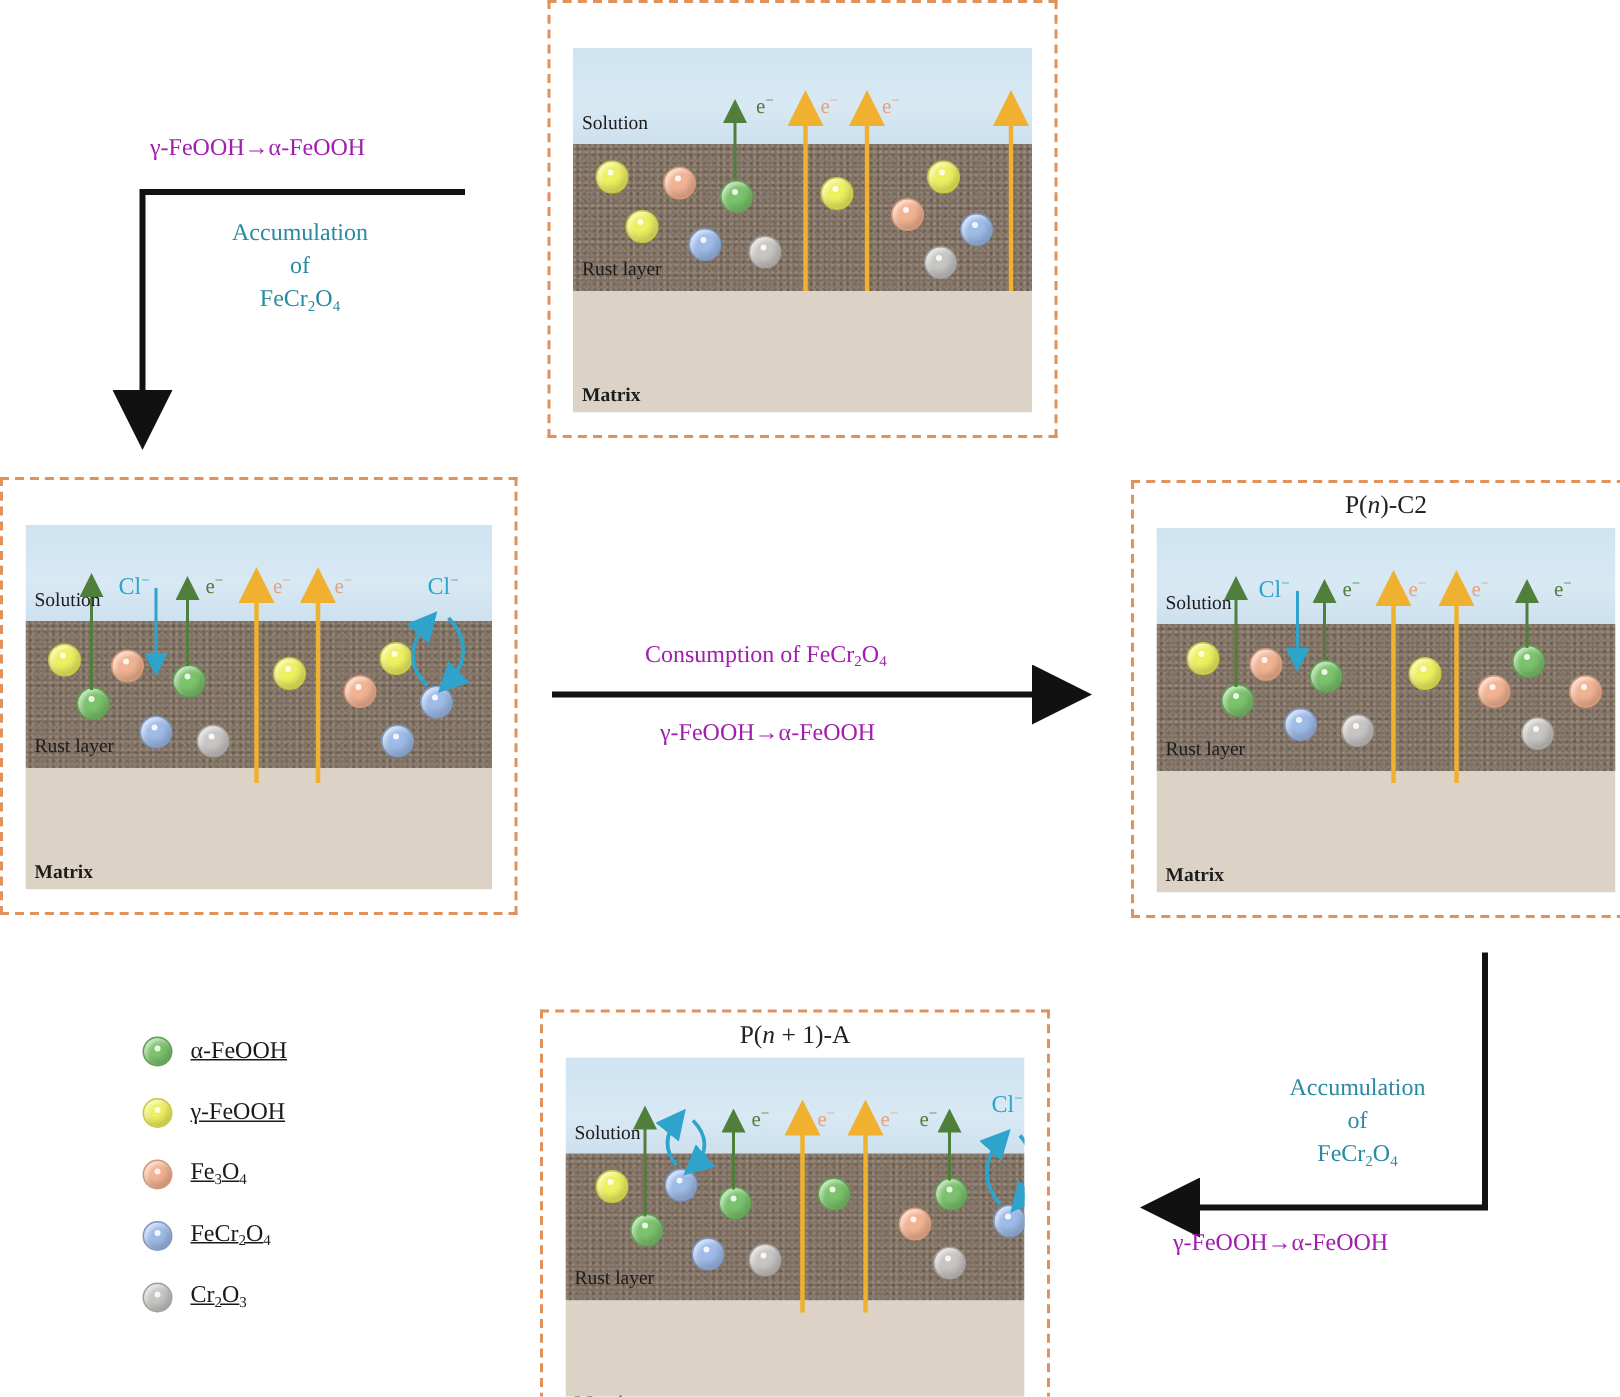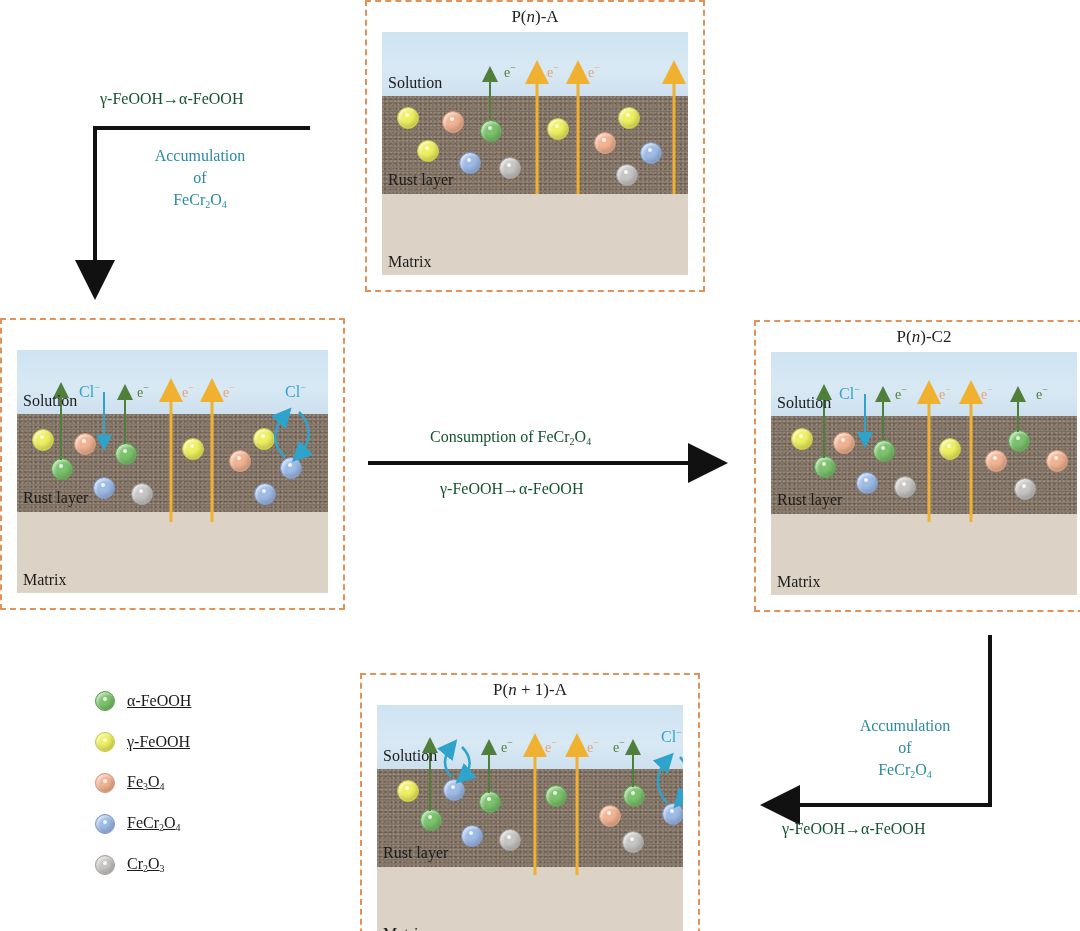--- a/index.html
+++ b/index.html
@@ -11,50 +11,47 @@
     .solution { position: absolute; left: 0; right: 0; top: 0; height: 64px;
       background: linear-gradient(180deg, #cfe3f1 0%, #d8e9f4 60%, #cde0ee 100%); }
     .rust { position: absolute; left: 0; right: 0; top: 64px; height: 98px;
       background-color: #7d6d5e;
       background-image:
         radial-gradient(circle at 20% 30%, rgba(255,255,255,0.12) 0 1px, transparent 1.5px),
         radial-gradient(circle at 70% 60%, rgba(0,0,0,0.18) 0 1px, transparent 1.5px),
         radial-gradient(circle at 45% 80%, rgba(255,255,255,0.10) 0 1px, transparent 1.5px);
       background-size: 4px 4px, 5px 5px, 3px 3px; }
     .matrix { position: absolute; left: 0; right: 0; top: 162px; bottom: 0; background: #dcd3c6; }
-    .lbl { position: absolute; font-size: 16px; color: #1c1c1c; }
+    .lbl { position: absolute; font-size: 13px; color: #1c1c1c; }
     .lbl-solution { left: 6px; top: 42px; }
     .lbl-rust { left: 6px; top: 139px; }
-    .lbl-matrix { left: 6px; bottom: 4px; }
+    .lbl-matrix { left: 6px; bottom: 4px; font-weight: bold; }
     .particle { position: absolute; width: 20px; height: 20px; border-radius: 50%;
       box-shadow: inset -2px -3px 4px rgba(0,0,0,0.18), inset 2px 2px 3px rgba(255,255,255,0.6); }
     .particle::after { content: ""; position: absolute; left: 7px; top: 5px; width: 4px; height: 4px; border-radius: 50%; background: rgba(255,255,255,0.85); }
     .p-alpha { background: #7cc36d; border: 1px solid #5da24f; }
     .p-gamma { background: #eef060; border: 1px solid #c8c83c; }
     .p-fe3o4 { background: #f2b393; border: 1px solid #d69574; }
     .p-fecr { background: #9fbce8; border: 1px solid #7b97c6; }
     .p-cr2o3 { background: #c8c6c4; border: 1px solid #a19f9c; }
     svg.overlay { position: absolute; left: 0; top: 0; width: 100%; height: 100%; overflow: visible; }
     .etext { font-size: 14px; }
-    .flow-text { position: absolute; font-size: 16px; color: #14532d; white-space: nowrap; }
+    .flow-text { position: absolute; font-size: 16px; color: #a21caf; white-space: nowrap; }
     .acc-text { position: absolute; font-size: 16px; color: #2a8aa3; text-align: center; line-height: 22px; }
     sub { font-size: 10px; vertical-align: -3px; }
     sup { font-size: 10px; }
     .legend { position: absolute; left: 95px; top: 680px; text-decoration: underline; }
     .legend-item { position: relative; height: 41px; display: flex; align-items: center; }
     .legend-item .particle { position: relative; width: 18px; height: 18px; margin-right: 12px; }
     .legend-item span.ltxt { font-size: 16px; }
   </style>
 </head>
 <body>
 
 <div class="panel" style="left:365px; top:0px; width:340px; height:292px;">
-  <div class="panel-title">
-    <span>P(</span><i>n</i><span>)-A</span>
-  </div>
   <div class="scene">
     <div class="solution"></div>
     <div class="rust"></div>
     <div class="matrix"></div>
     <div class="particle p-gamma" style="left:15px; top:75px;"></div>
     <div class="particle p-fe3o4" style="left:60px; top:79px;"></div>
     <div class="particle p-alpha" style="left:98px; top:88px;"></div>
     <div class="particle p-gamma" style="left:35px; top:108px;"></div>
     <div class="particle p-fecr" style="left:77px; top:120px;"></div>
     <div class="particle p-cr2o3" style="left:117px; top:125px;"></div>

